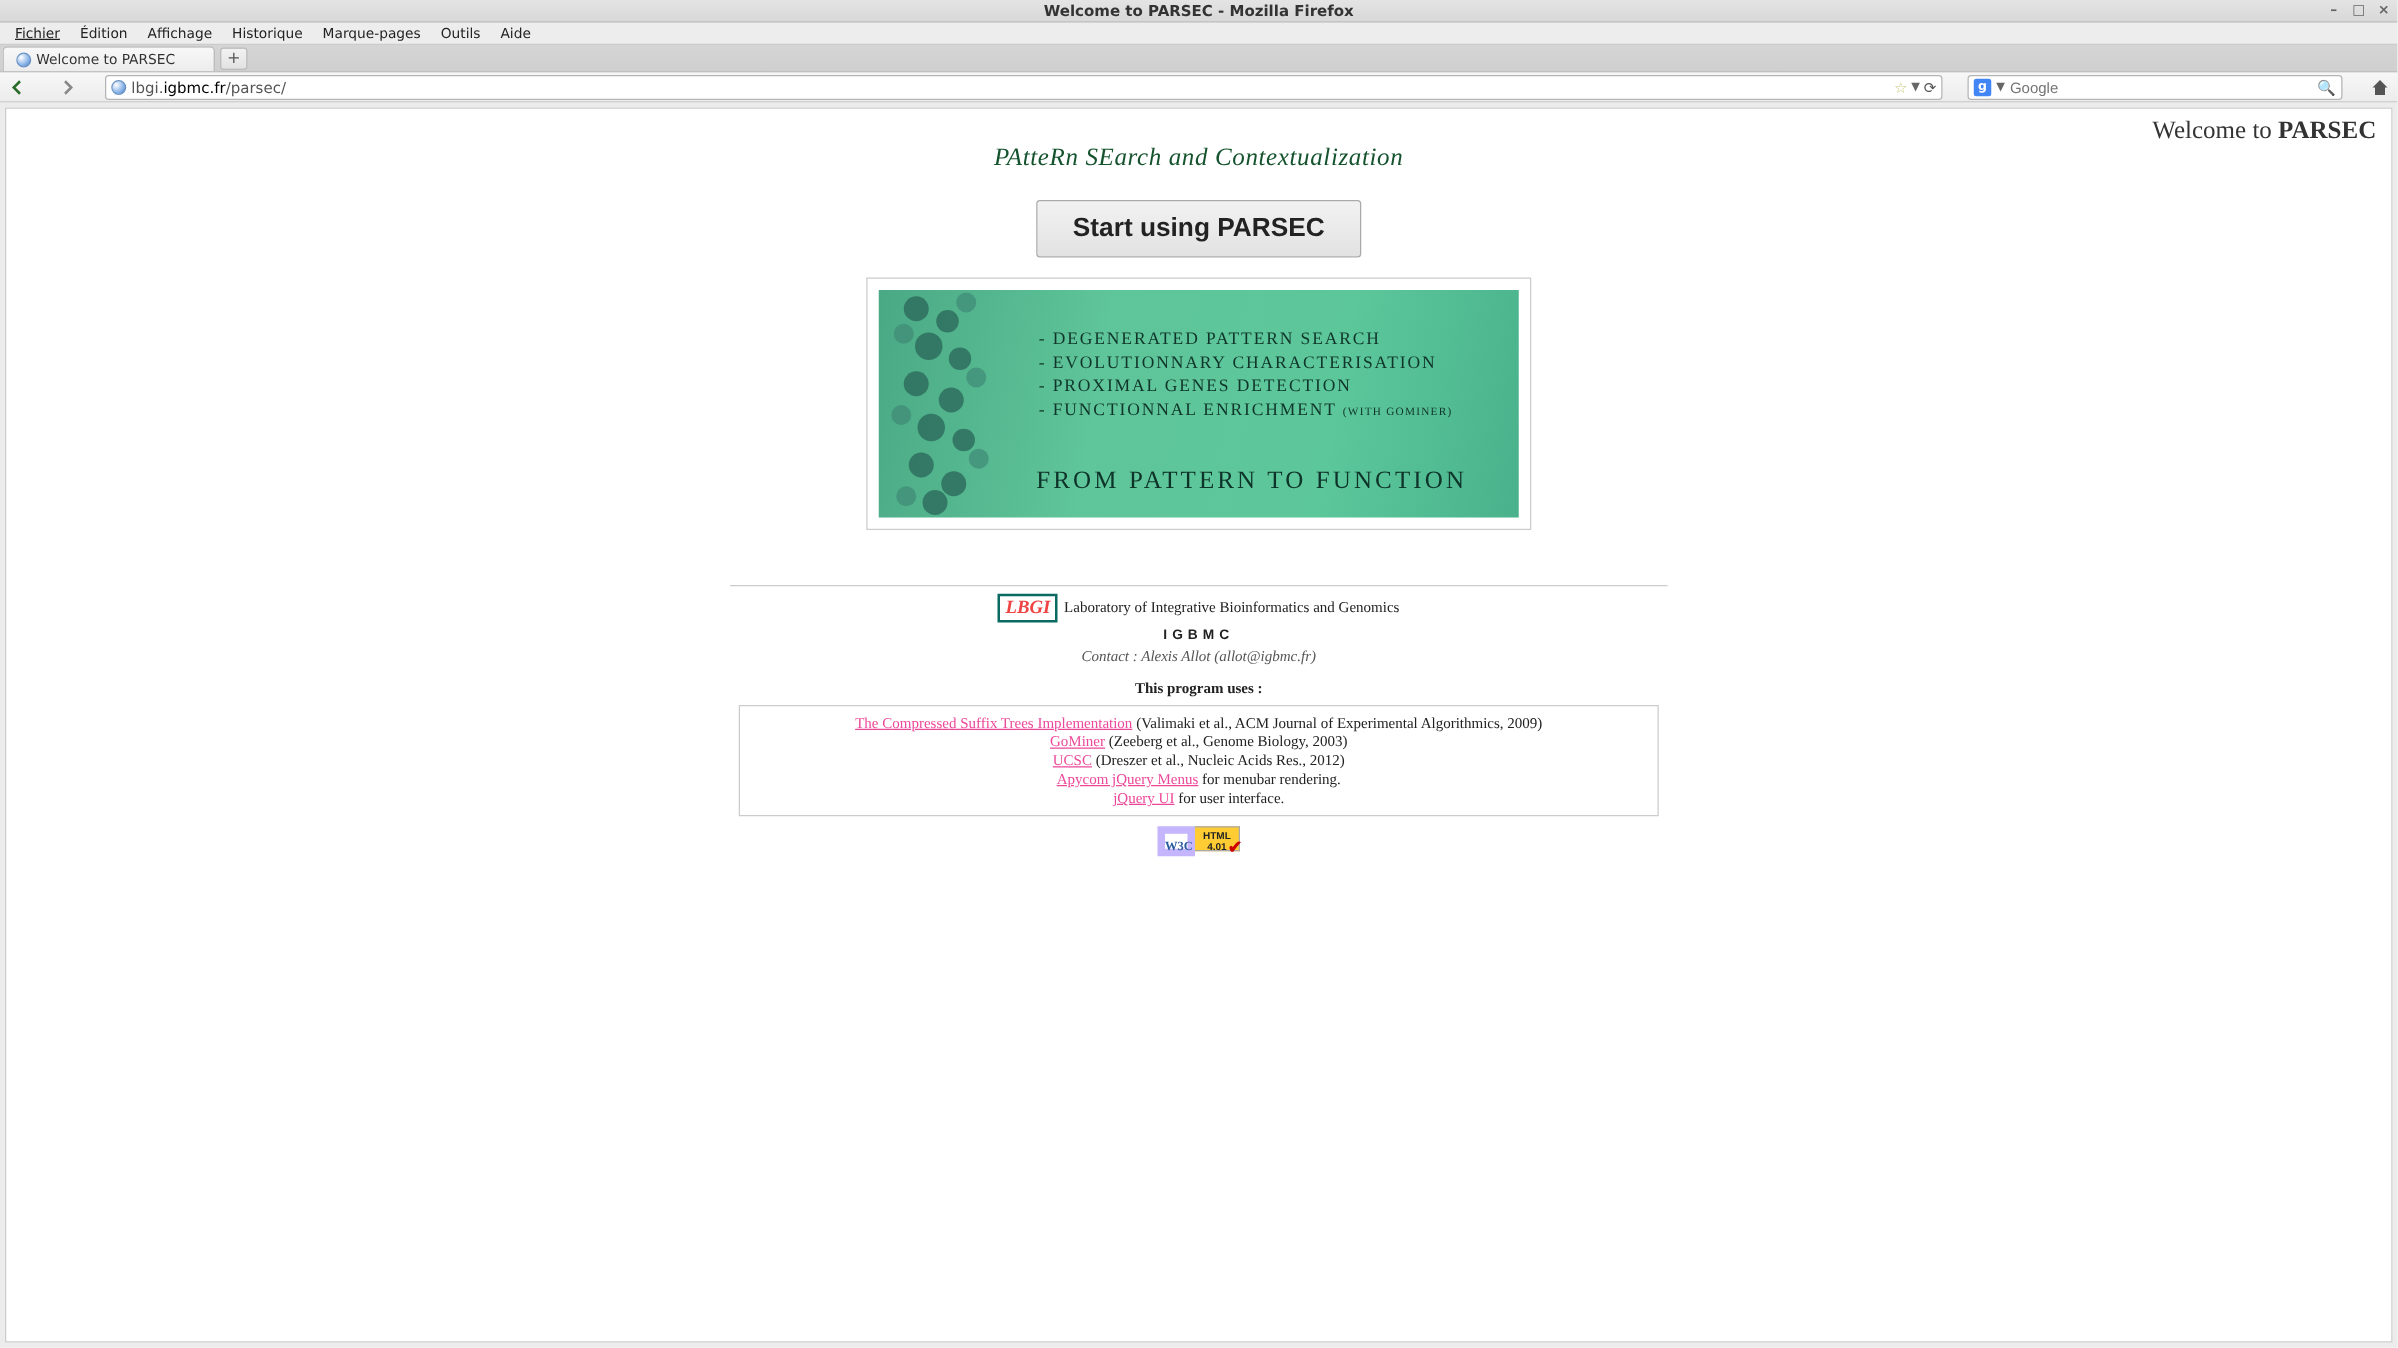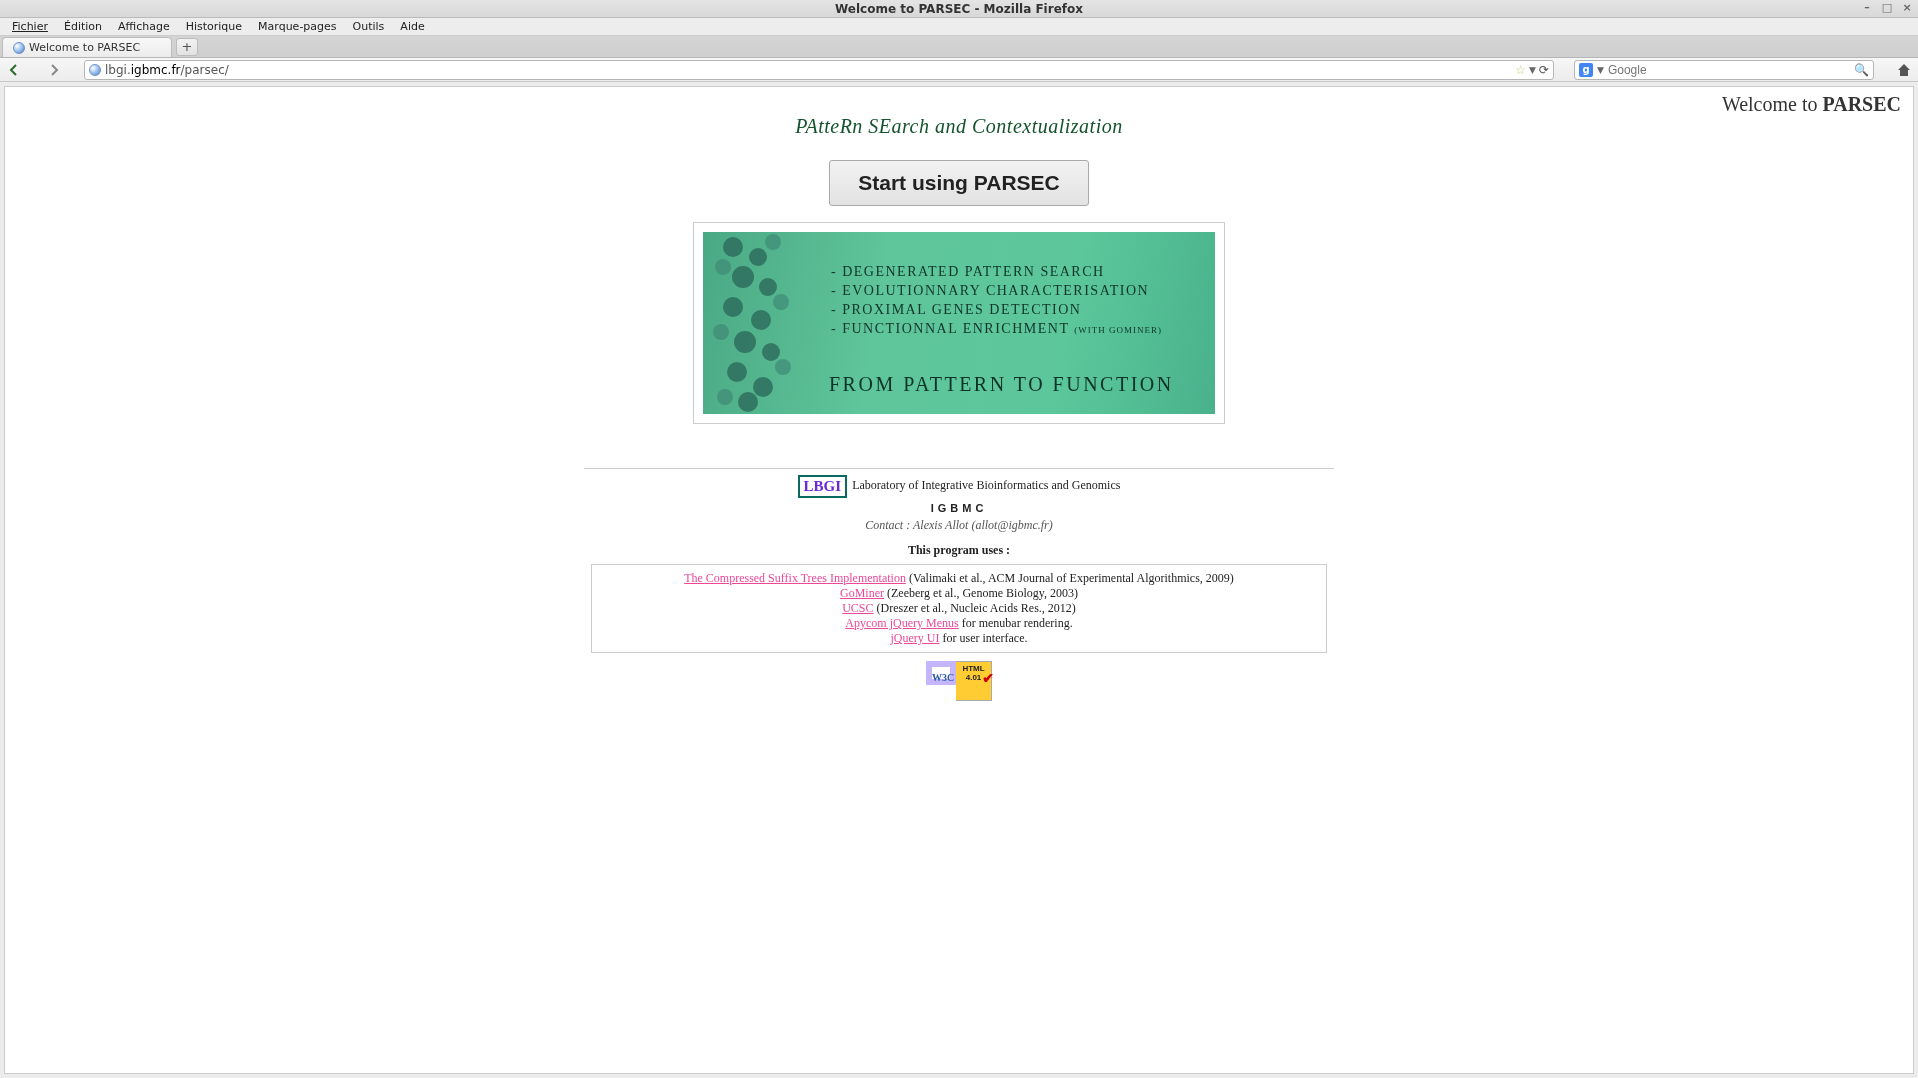--- a/index.html
+++ b/index.html
@@ -242,22 +242,23 @@
   font-size:12px;
   color:#222;
 }
 .lbgi-badge {
   display:inline-block;
   border:2px solid #0a6a62;
   background:#fff;
   padding:1px 4px;
   font-family: Georgia, serif;
   font-weight:bold;
+  font-style:italic;
   font-size:15px;
-  color:#6d28d9;
+  color:#ef4444;
   vertical-align:middle;
   margin-right:2px;
 }
 .igbmc {
   font-family: Arial, sans-serif;
   font-weight:bold;
   font-size:11px;
   letter-spacing:4px;
   margin-top:4px;
 }
@@ -286,21 +287,21 @@
   border:6px solid #c4b5fd;
   font-family: Georgia, serif;
   font-size:10px;
   font-weight:bold;
   text-align:center;
   line-height:22px;
   color:#2a5aa0;
 }
 .w3c-right {
   position:absolute; left:30px; top:0;
-  width:36px; height:40px;
+  width:36px; height:20px;
   background:#ffcc33;
   border:1px solid #aaa;
   border-left:none;
   font-family: Arial, sans-serif;
   font-size:8px;
   font-weight:bold;
   text-align:center;
   padding-top:2px;
   line-height:9px;
 }

